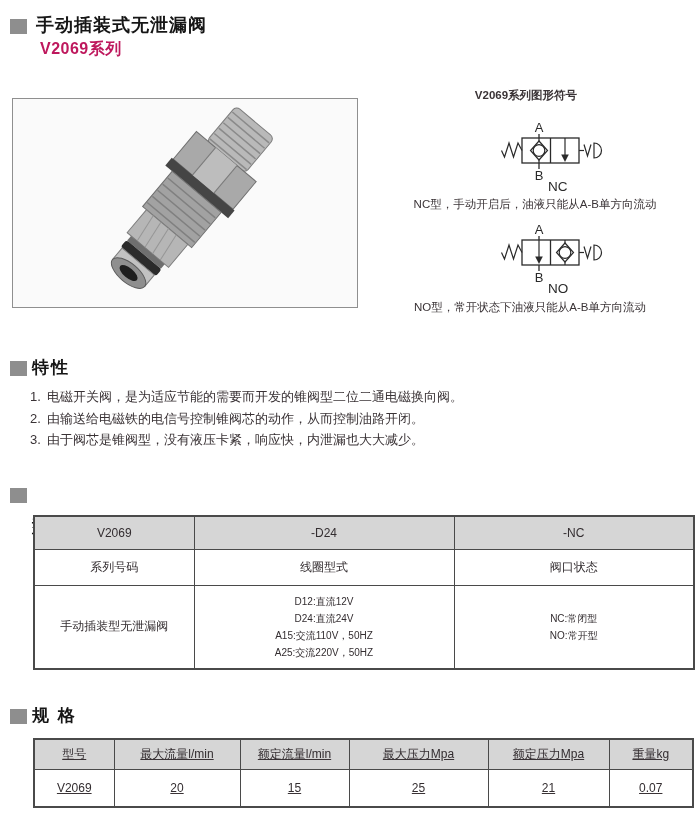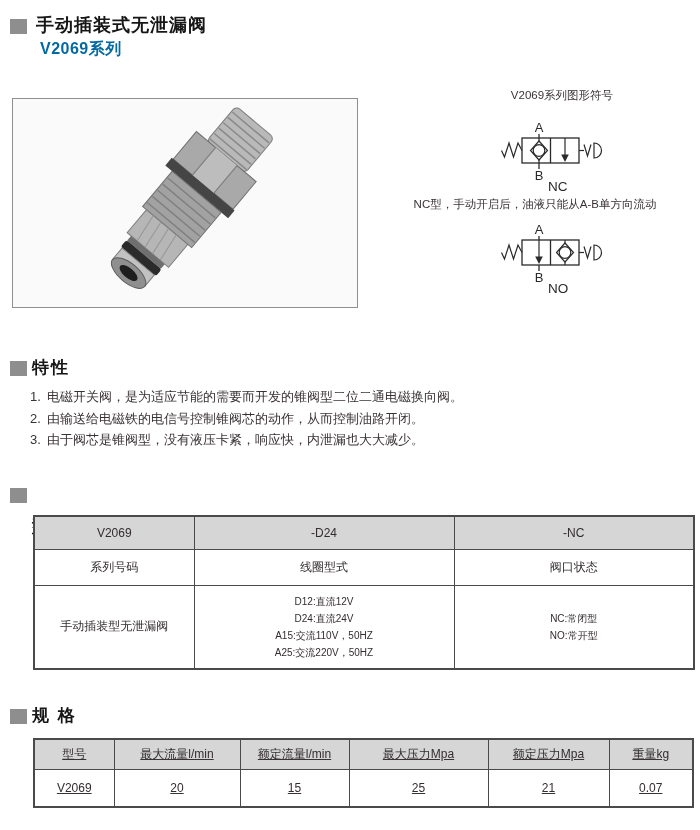--- a/index.html
+++ b/index.html
@@ -5,21 +5,21 @@
   * { margin:0; padding:0; box-sizing:border-box; }
   html,body { background:#ffffff; }
   .page {
     position:relative; width:700px; height:830px; background:#ffffff;
     font-family:"Liberation Sans","DejaVu Sans",sans-serif;
     color:#3a3336; overflow:hidden;
   }
   .abs { position:absolute; }
   .bullet { width:17px; height:15px; background:#8e8e8e; }
   .h-main { font-size:18px; font-weight:bold; color:#161616; letter-spacing:1px; }
-  .h-sub  { font-size:16px; font-weight:bold; color:#0369a1; letter-spacing:0.5px; }
+  .h-sub  { font-size:16px; font-weight:bold; color:#be185d; letter-spacing:0.5px; }
   .h-sec  { font-size:17px; font-weight:bold; color:#161616; letter-spacing:2px; }
   .photo-frame { border:1px solid #8f8f8f; background:#fafafa; }
   .sym-title { font-size:11.5px; color:#3a3336; text-align:center; }
   .sym-caption { font-size:11.5px; color:#3a3336; text-align:center; white-space:nowrap; }
   .feat-row { display:flex; line-height:21.5px; font-size:13px; color:#3a3336; }
   .feat-num { width:17px; flex:none; }
   .feat-text { flex:1; }
   table.tbl { position:absolute; border-collapse:collapse; table-layout:fixed; border:2px solid #4a4a4a; }
   table.tbl td {
     border:1.6px solid #4a4a4a; text-align:center; vertical-align:middle;
@@ -73,21 +73,21 @@
         <rect x="-22" y="64" width="44" height="6" fill="#6f6f6f"></rect>
         <rect x="-23" y="70" width="46" height="9" rx="3" fill="#2b2b2b"></rect>
 
         <rect x="-21" y="79" width="42" height="15" fill="#c2c2c2" stroke="#7d7d7d" stroke-width="1"></rect>
         <ellipse cx="0" cy="94" rx="21" ry="9.5" fill="#8f8f8f" stroke="#595959" stroke-width="1"></ellipse>
         <ellipse cx="0" cy="94" rx="11" ry="5" fill="#1e1e1e"></ellipse>
       </g>
     </svg>
   </div>
 
-  <div class="abs sym-title" style="left:432px;top:88px;width:260px;">V2069系列图形符号</div>
+  <div class="abs sym-title" style="left:396px;top:88px;width:260px;font-weight:bold;">V2069系列图形符号</div>
 
   <svg class="abs sym-svg" style="left:492px;top:110px;" width="135" height="92" viewBox="0 0 135 92">
     <text x="47" y="22" font-size="13" text-anchor="middle">A</text>
     <line x1="47" y1="24" x2="47" y2="28" stroke="#2a2a2a" stroke-width="1.3"></line>
     <rect x="30" y="28" width="57" height="25" fill="none" stroke="#2a2a2a" stroke-width="1.3"></rect>
     <line x1="58.5" y1="28" x2="58.5" y2="53" stroke="#2a2a2a" stroke-width="1.3"></line>
 
     <g>
       <line x1="47" y1="28" x2="47" y2="32" stroke="#2a2a2a" stroke-width="1.2"></line>
       <polygon points="47,31 55.5,40.5 47,50 38.5,40.5" fill="none" stroke="#2a2a2a" stroke-width="1.2"></polygon>
@@ -135,20 +135,21 @@
 
     <g>
       <line x1="87" y1="40.5" x2="92" y2="40.5" stroke="#2a2a2a" stroke-width="1.2"></line>
       <polyline points="92,34.5 95.5,46 99,34.5" fill="none" stroke="#2a2a2a" stroke-width="1.2"></polyline>
       <path d="M102,33 A7.5,7.5 0 0 1 102,48 L102,33 Z" fill="none" stroke="#2a2a2a" stroke-width="1.2"></path>
     </g>
     <line x1="47" y1="53" x2="47" y2="59" stroke="#2a2a2a" stroke-width="1.3"></line>
     <text x="47" y="70" font-size="13" text-anchor="middle">B</text>
     <text x="56" y="81" font-size="13.5">NO</text>
   </svg>
+  <div class="abs sym-caption" style="left:395px;top:300px;width:270px;">NO型，常开状态下油液只能从A-B单方向流动</div>
 
   <div class="abs bullet" style="left:10px;top:361px;"></div>
   <div class="abs h-sec" style="left:32px;top:356px;">特性</div>
 
   <div class="abs" style="left:30px;top:386px;width:645px;">
     <div class="feat-row">
       <span class="feat-num">1.</span>
       <span class="feat-text">电磁开关阀，是为适应节能的需要而开发的锥阀型二位二通电磁换向阀。</span>
     </div>
     <div class="feat-row">

